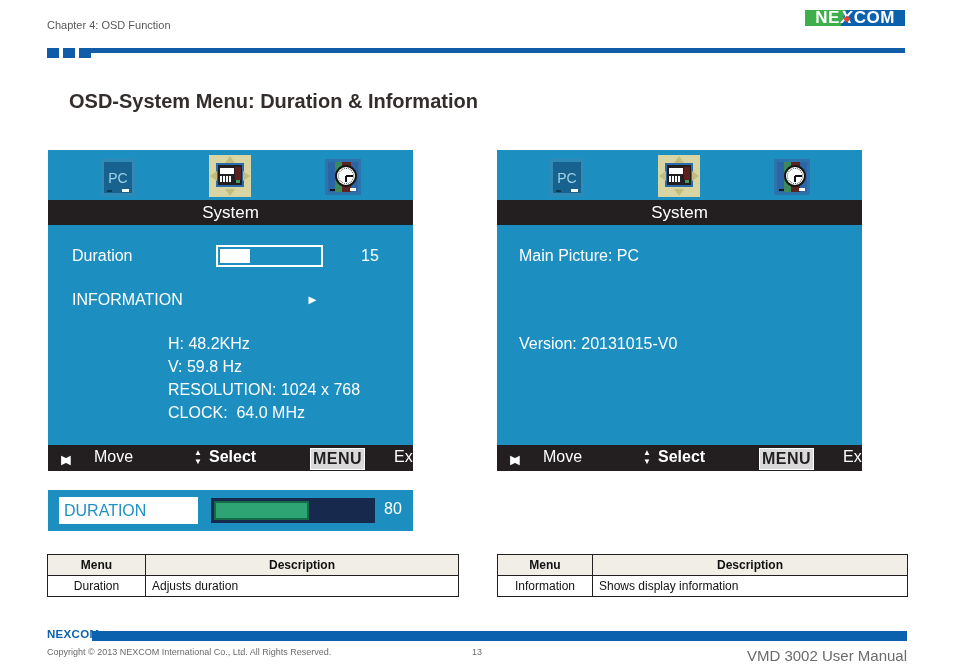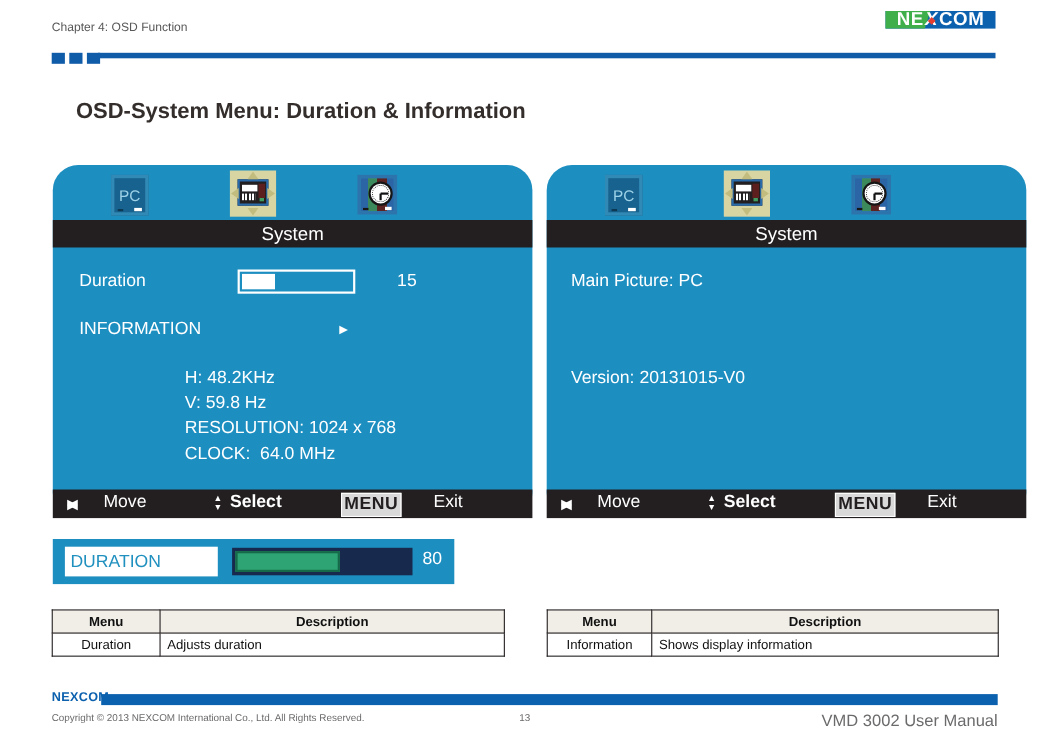--- a/index.html
+++ b/index.html
@@ -14,21 +14,21 @@
                 color:#fff; font-weight:bold; font-size:17px; letter-spacing:.5px; }
   .brand-x { position:relative; font-style:italic; padding:0 1px; }
   .brand-x::after { content:""; position:absolute; left:50%; top:55%; width:5px; height:5px;
                     background:#e43d30; transform:translate(-50%,-50%) rotate(45deg); }
   .hd-sq { position:absolute; top:48px; width:12px; height:10px; background:#115ca9; }
   .hd-line { position:absolute; left:89px; top:48px; width:816px; height:5px; background:#115ca9; }
 
   .page-title { position:absolute; left:47px; top:90px; font-size:20px; font-weight:bold; color:#332d2b;margin-left:22px; }
 
   
-  .osd { position:absolute; top:150px; width:436px; height:321px; background:#1d8ec0;border-radius:23px; }
+  .osd { position:absolute; top:150px; width:365px; height:321px; background:#1d8ec0; }
   .osd-left  { left:48px; }
   .osd-right { left:497px; }
 
   .osd-titlebar { position:absolute; top:50px; left:0; right:0; height:25px; background:#231f20;
                   color:#fff; font-size:17px; text-align:center; line-height:25px; }
 
   
   .icon-pc { position:absolute; left:53px; top:9px; width:34px; height:37px;
              background:#17628e; border:3px solid #3189b5; color:#9ed2e8; font-size:14px;
              display:flex; align-items:center; justify-content:center; }

